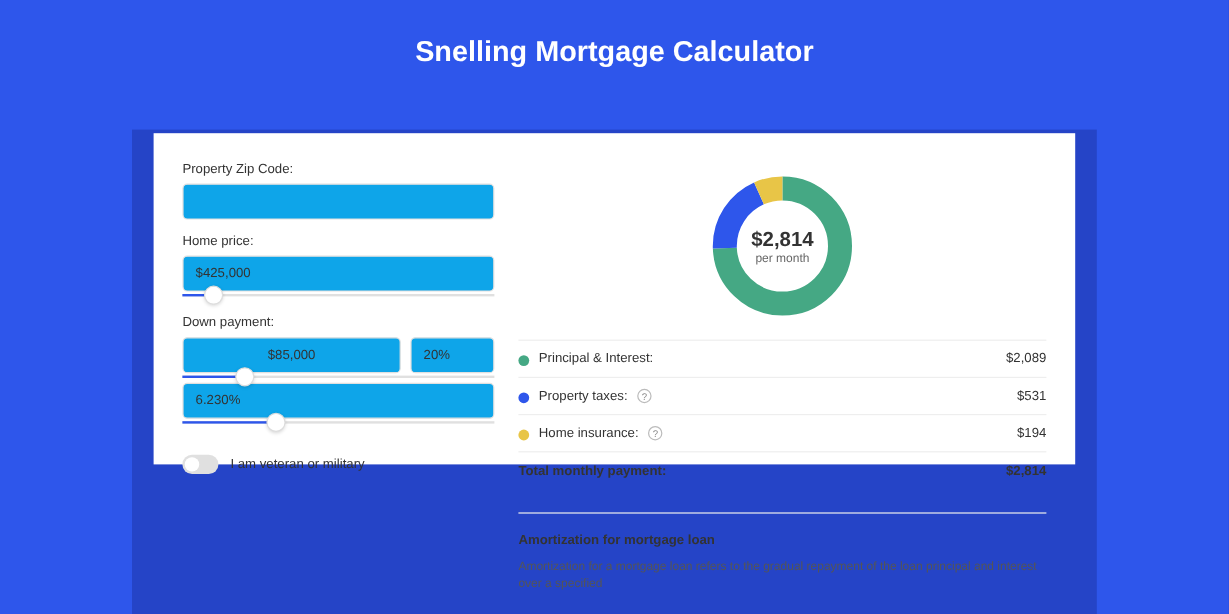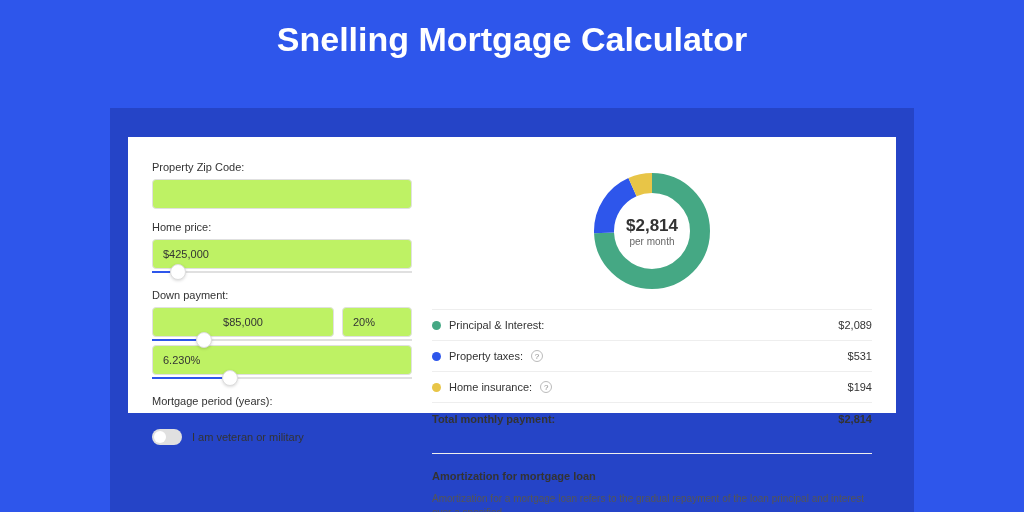--- a/index.html
+++ b/index.html
@@ -12,36 +12,36 @@
   }
   .outer {
     width: 1024px;
     height: 512px;
     position: relative;
   }
   .title {
     text-align: center;
     color: #fff;
     font-weight: 700;
-    font-size: 34px;
-    padding-top: 20px;
+    font-size: 24px;
+    padding-top: 30px;
     padding-bottom: 10px;
   }
   .inner-bg {
     position: absolute;
     left: 110px;
     top: 108px;
     width: 804px;
     height: 404px;
     background: #2544c7;
   }
   .panel {
     position: absolute;
     left: 128px;
-    top: 137px;
+    top: 111px;
     width: 768px;
     height: 276px;
     background: #fff;
     display: flex;
     padding: 24px;
     gap: 20px;
     font-size: 11px;
     color: #333;
   }
   .left {
@@ -57,21 +57,21 @@
     margin-bottom: 6px;
     margin-top: 12px;
   }
   .left .field-label:first-child { margin-top: 0; }
   .input {
     width: 100%;
     border: 1px solid #e0e0e0;
     border-radius: 4px;
     padding: 8px 10px;
     font-size: 11px;
-    background: #bef264;
+    background: #0ea5e9;
     color: #333;
   }
   .input-row { display: flex; gap: 8px; }
   .input-row .input:first-child { flex: 1; text-align: center; }
   .input-row .input:last-child { width: 70px; }
   .slider-wrap { position: relative; height: 10px; margin-top: -2px; }
   .slider-track {
     position: absolute;
     left: 0; right: 0;
     height: 2px;
@@ -144,21 +144,21 @@
   .donut-sub { font-size: 10px; color: #666; }
   .legend-row {
     display: flex;
     align-items: center;
     justify-content: space-between;
     padding: 9px 0;
     border-top: 1px solid #eee;
     font-size: 11px;
   }
   .legend-row:first-of-type { border-top: none; }
-  .legend-left { display: flex; align-items: center; gap: 8px; }
+  .legend-left { display: flex; align-items: flex-end; gap: 8px; }
   .dot { width: 9px; height: 9px; border-radius: 50%; }
   .dot-green { background: #45a884; }
   .dot-blue { background: #2e56eb; }
   .dot-yellow { background: #e8c547; }
   .help {
     display: inline-flex; width: 12px; height: 12px;
     border: 1px solid #bbb; border-radius: 50%;
     font-size: 8px; color: #888;
     align-items: center; justify-content: center;
   }
@@ -210,21 +210,20 @@
         <div class="slider-thumb" style="left:20%"></div>
       </div>
 
       <input class="input" value="6.230%" style="">
       <div class="slider-wrap">
         <div class="slider-track"></div>
         <div class="slider-fill" style="width:30%"></div>
         <div class="slider-thumb" style="left:30%"></div>
       </div>
 
-      <div class="field-label">Mortgage period (years):</div>
 
       <div class="toggle-row">
         <div class="toggle">
           <div class="toggle-knob"></div>
         </div>
         <span>I am veteran or military</span>
       </div>
 
     </div>
 

